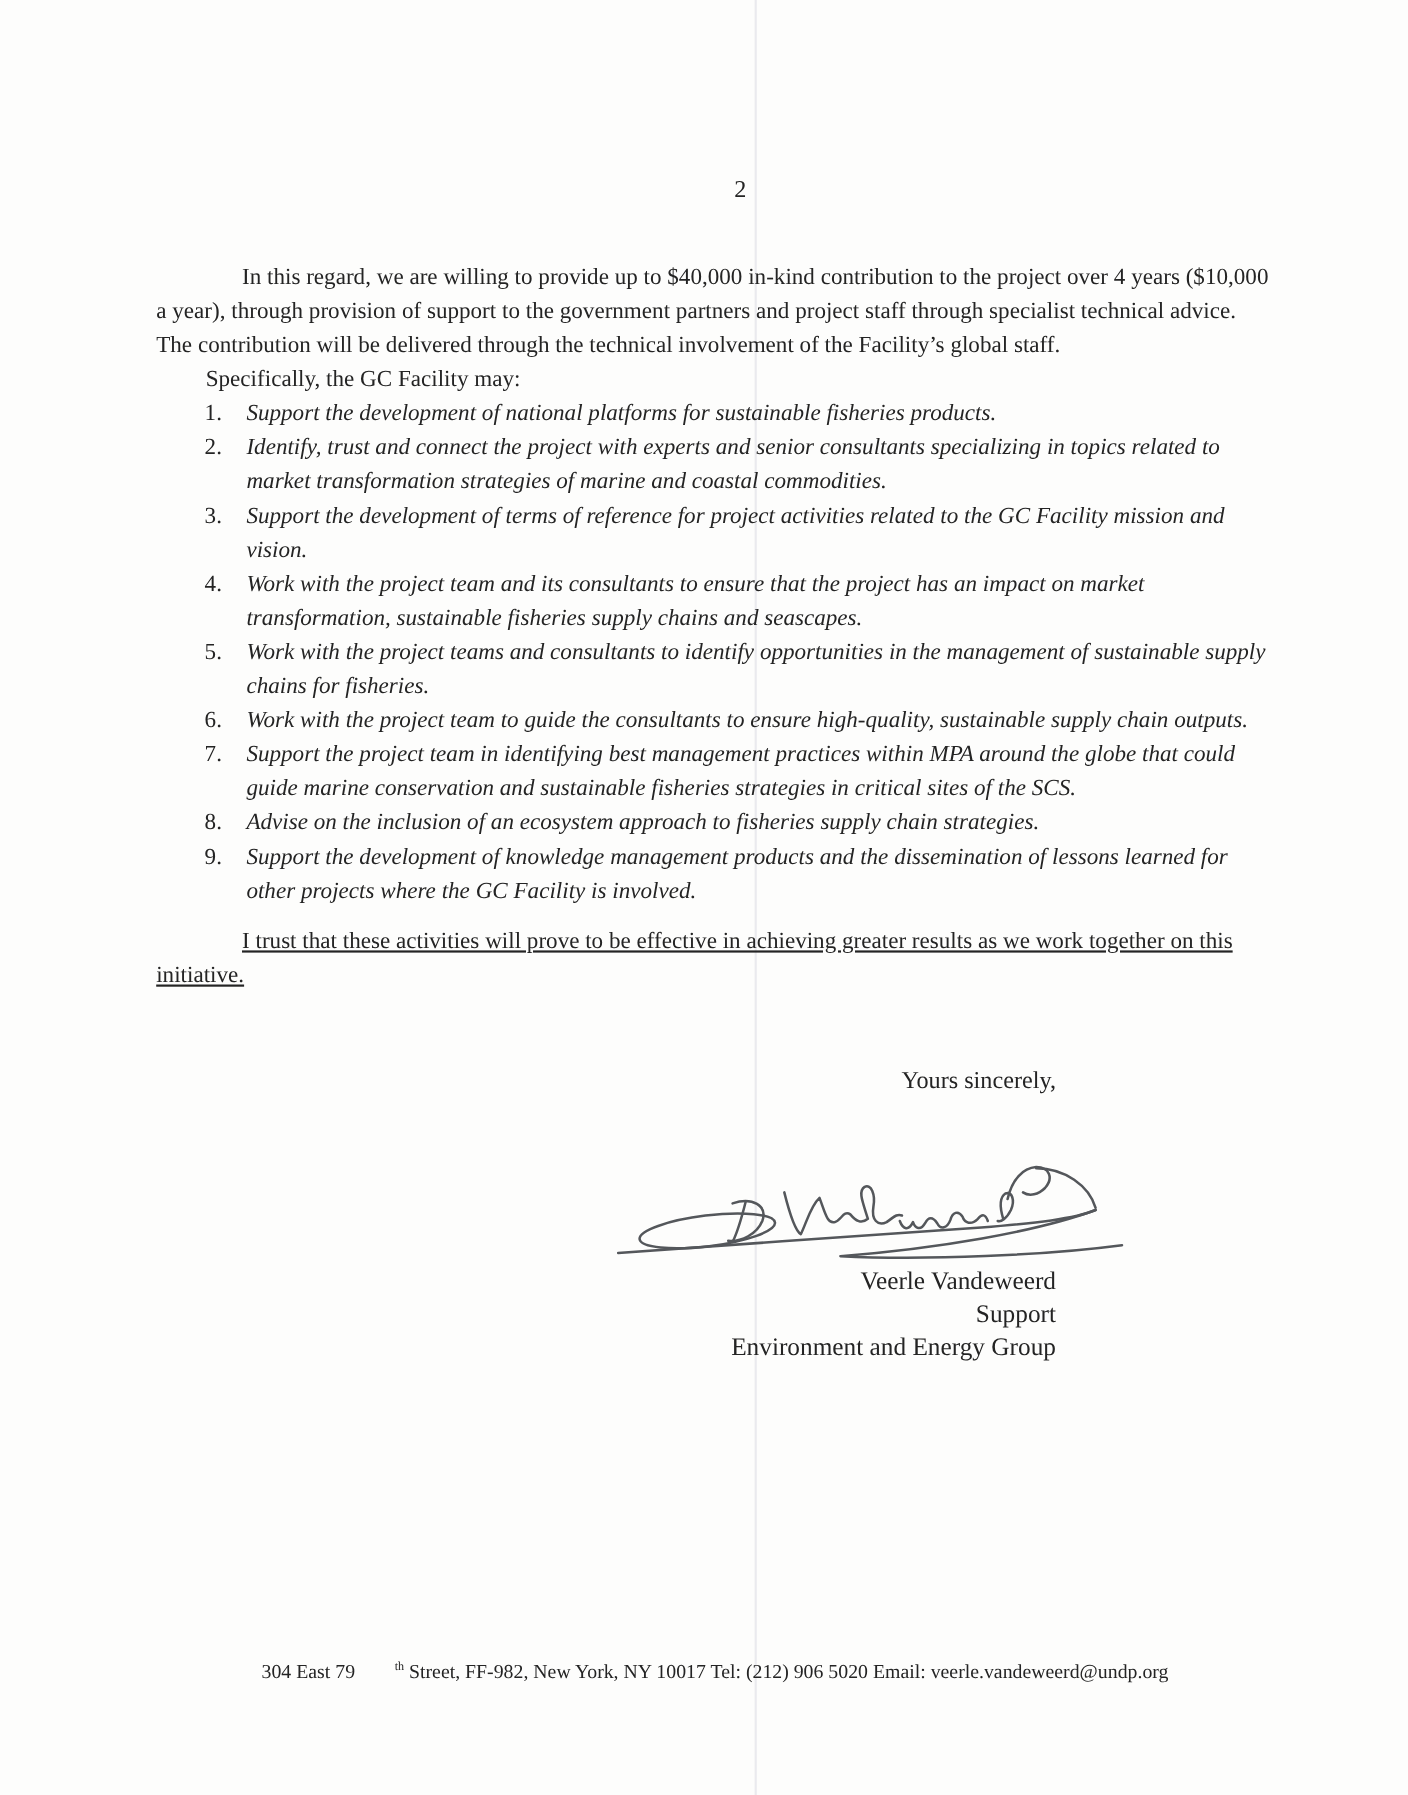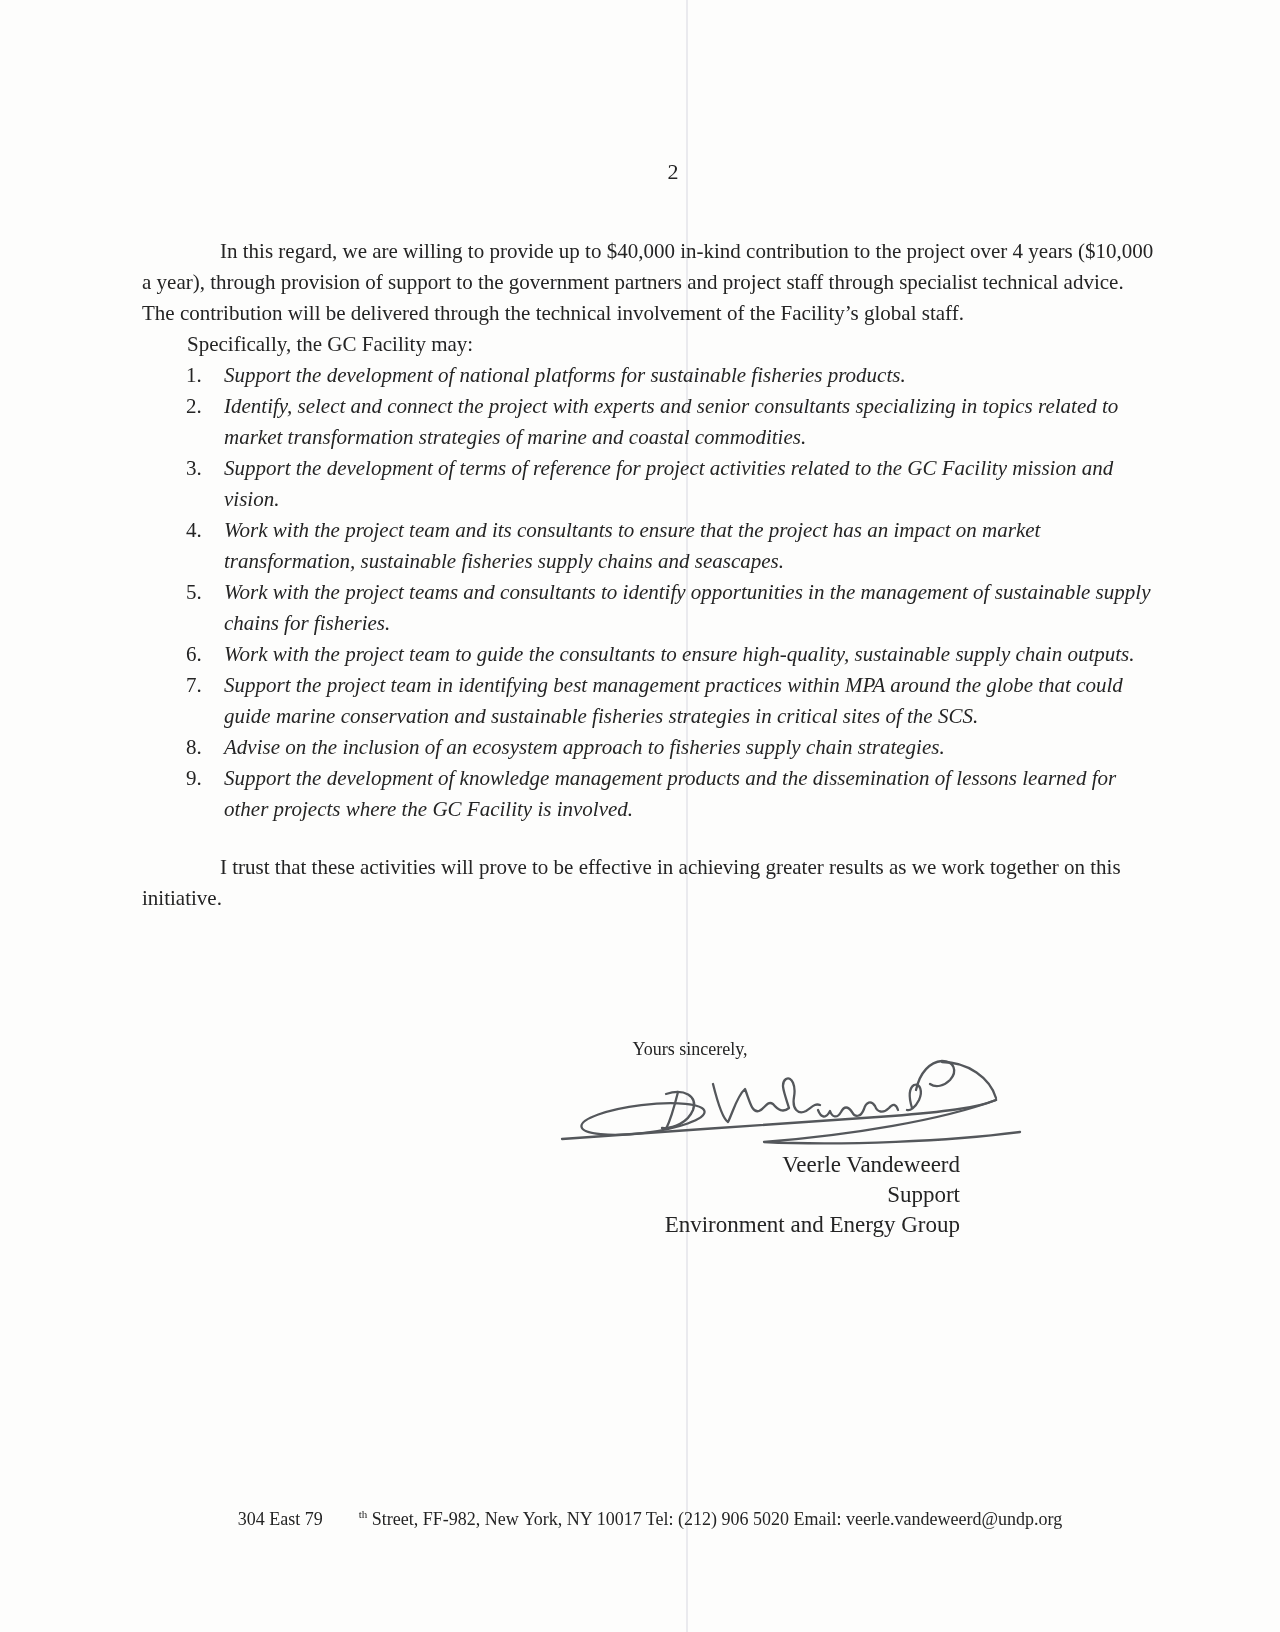--- a/index.html
+++ b/index.html
@@ -30,31 +30,31 @@
     position:absolute;
     top:236px;left:142px;
     width:1014px;
     font-size:21px;
     line-height:31px;
     text-align:left;
   }
   .para{margin:0;}
   .para.first{text-indent:78px;}
   .para.intro{text-indent:45px;}
-  .para.closing{margin-top:27px;text-indent:78px;}
+  .para.closing{margin-top:15px;text-indent:78px;text-decoration:underline;}
   .gc-list{list-style:none;margin:0;padding:0;}
   .gc-item{display:flex;padding-left:44px;}
   .gc-item .num{flex:none;width:38px;}
   .gc-item .txt{flex:1;font-style:italic;}
   .valediction{
     position:absolute;
-    top:1034px;left:420px;
+    top:966px;left:420px;
     width:540px;
-    text-align:center;
-    font-size:18px;
+    text-align:right;
+    font-size:22px;
     line-height:31px;
   }
   .signature-svg{
     position:absolute;
     top:1042px;left:552px;
     width:470px;height:110px;
   }
   .signature-svg path, .signature-svg ellipse{
     fill:none;
     stroke:#54575b;
@@ -93,21 +93,21 @@
     <p class="para first">In this regard, we are willing to provide up to $40,000 in-kind contribution to the project over 4 years ($10,000 a year), through provision of support to the government partners and project staff through specialist technical advice. The contribution will be delivered through the technical involvement of the Facility’s global staff.</p>
     <p class="para intro">Specifically, the GC Facility may:</p>
     <ol class="gc-list">
   <li class="gc-item">
     <span class="num">1.</span>
     <span class="txt">Support the development of national platforms for sustainable fisheries products.</span>
   </li>
 
   <li class="gc-item">
     <span class="num">2.</span>
-    <span class="txt">Identify, select and connect the project with experts and senior consultants specializing in topics related to market transformation strategies of marine and coastal commodities.</span>
+    <span class="txt">Identify, trust and connect the project with experts and senior consultants specializing in topics related to market transformation strategies of marine and coastal commodities.</span>
   </li>
 
   <li class="gc-item">
     <span class="num">3.</span>
     <span class="txt">Support the development of terms of reference for project activities related to the GC Facility mission and vision.</span>
   </li>
 
   <li class="gc-item">
     <span class="num">4.</span>
     <span class="txt">Work with the project team and its consultants to ensure that the project has an impact on market transformation, sustainable fisheries supply chains and seascapes.</span>

